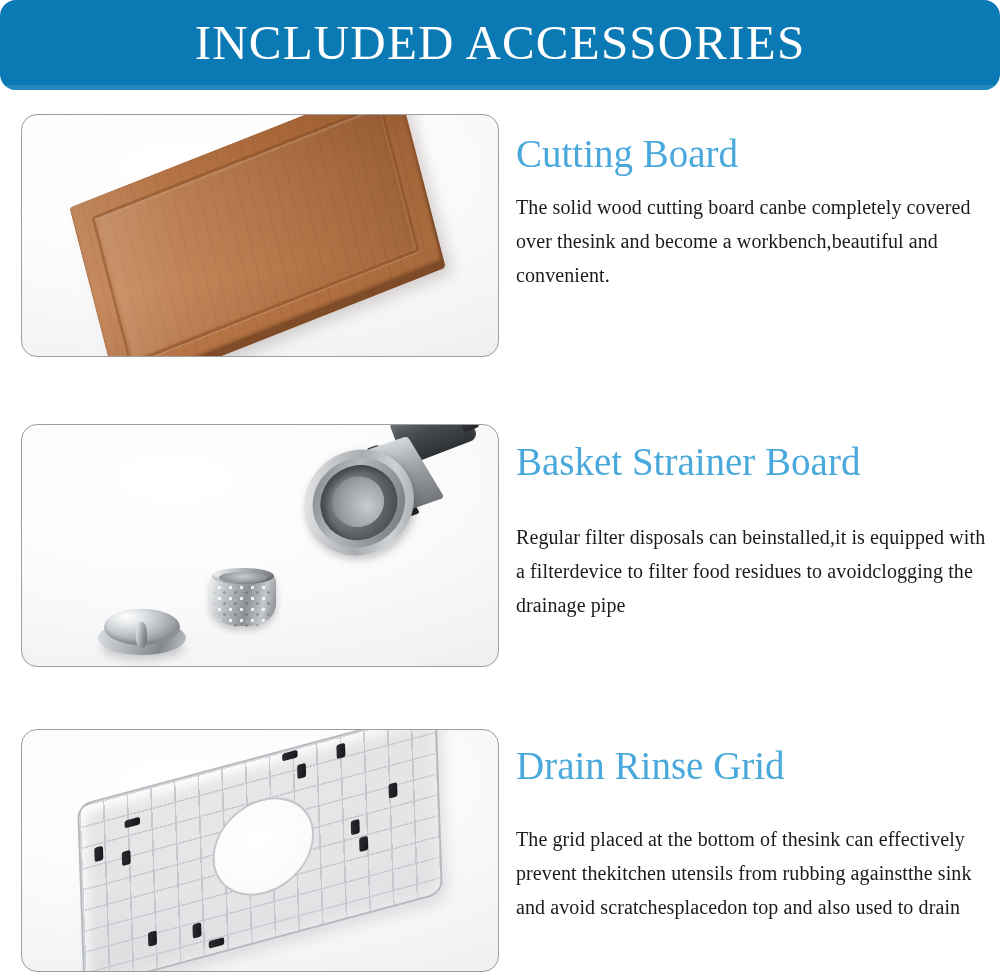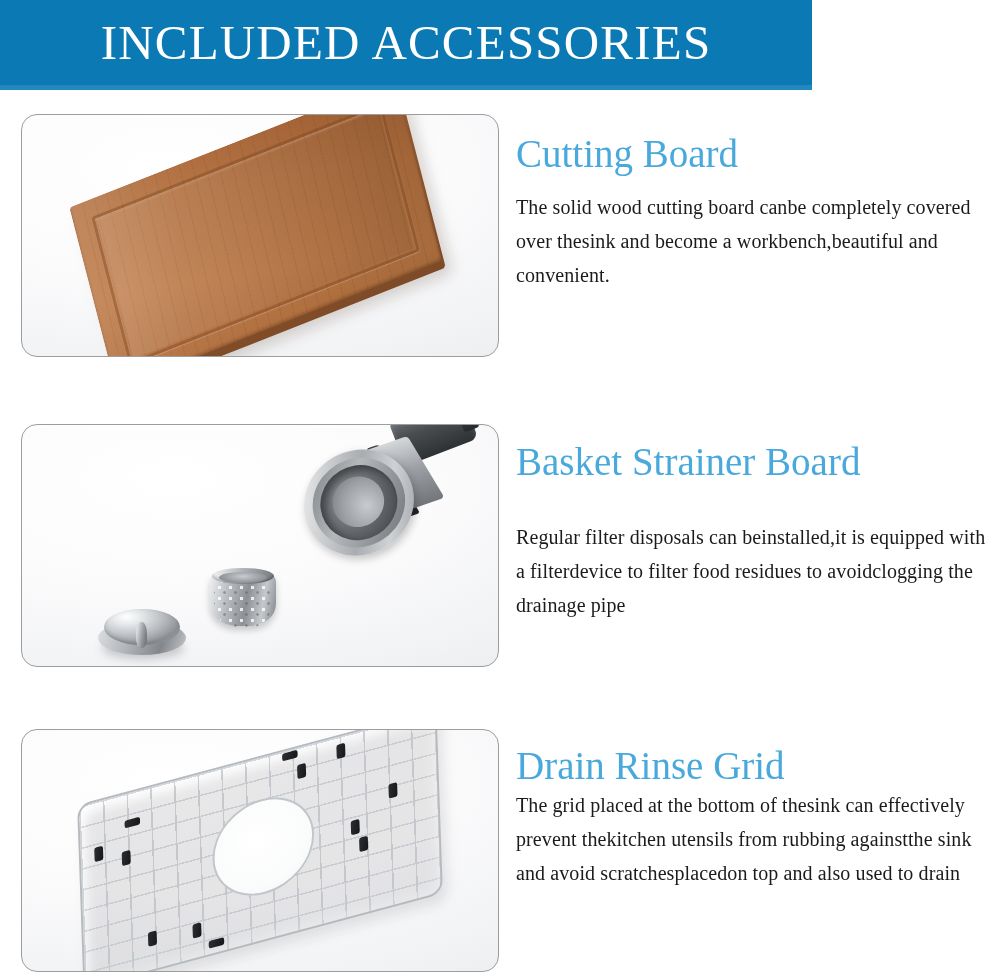--- a/index.html
+++ b/index.html
@@ -15,24 +15,25 @@
     overflow: hidden;
     font-family: "Liberation Serif", "DejaVu Serif", serif;
     -webkit-font-smoothing: antialiased;
   }
 
   
   .banner {
     position: absolute;
     left: 0;
     top: 0;
-    width: 812px;
+    width: 1000px;
     height: 90px;
     background: #0b79b3;
     overflow: hidden;
+    border-radius: 16px;
   }
   .banner-underline {
     position: absolute;
     left: 0;
     bottom: 0;
     width: 100%;
     height: 5px;
     background: #2189bd;
   }
   .banner-title {
@@ -377,21 +378,21 @@
     color: #1b1b1b;
     font-size: 20px;
     line-height: 34px;
     letter-spacing: 0.1px;
   }
   #row-1 .text-col { top: 20px; }
   #row-1 .acc-desc { margin-top: 14px; }
   #row-2 .text-col { top: 18px; }
   #row-2 .acc-desc { margin-top: 36px; }
   #row-3 .text-col { top: 17px; }
-  #row-3 .acc-desc { }
+  #row-3 .acc-desc { margin-top: 34px; }
 </style>
 </head>
 <body>
 
 <div class="banner">
   <div class="banner-title">INCLUDED ACCESSORIES</div>
   <div class="banner-underline"></div>
 </div>
 
 <section class="row" id="row-1">

